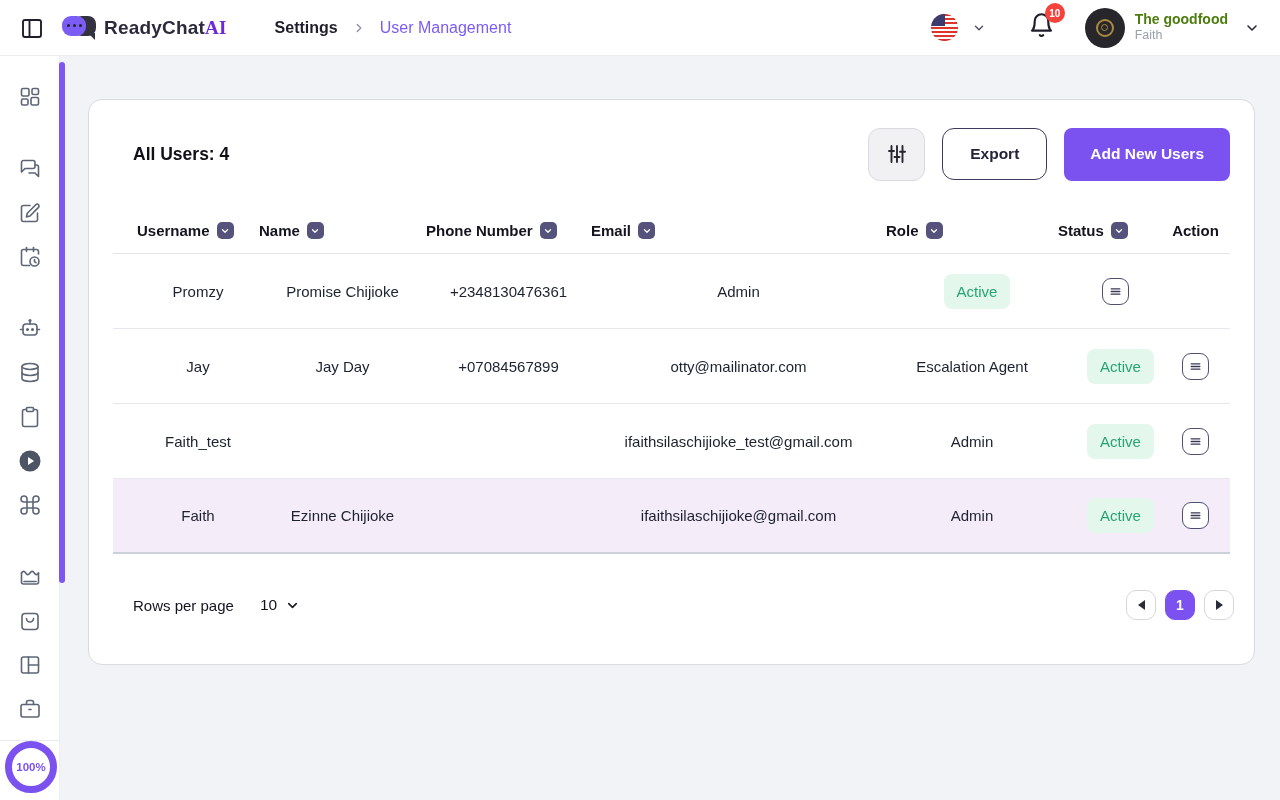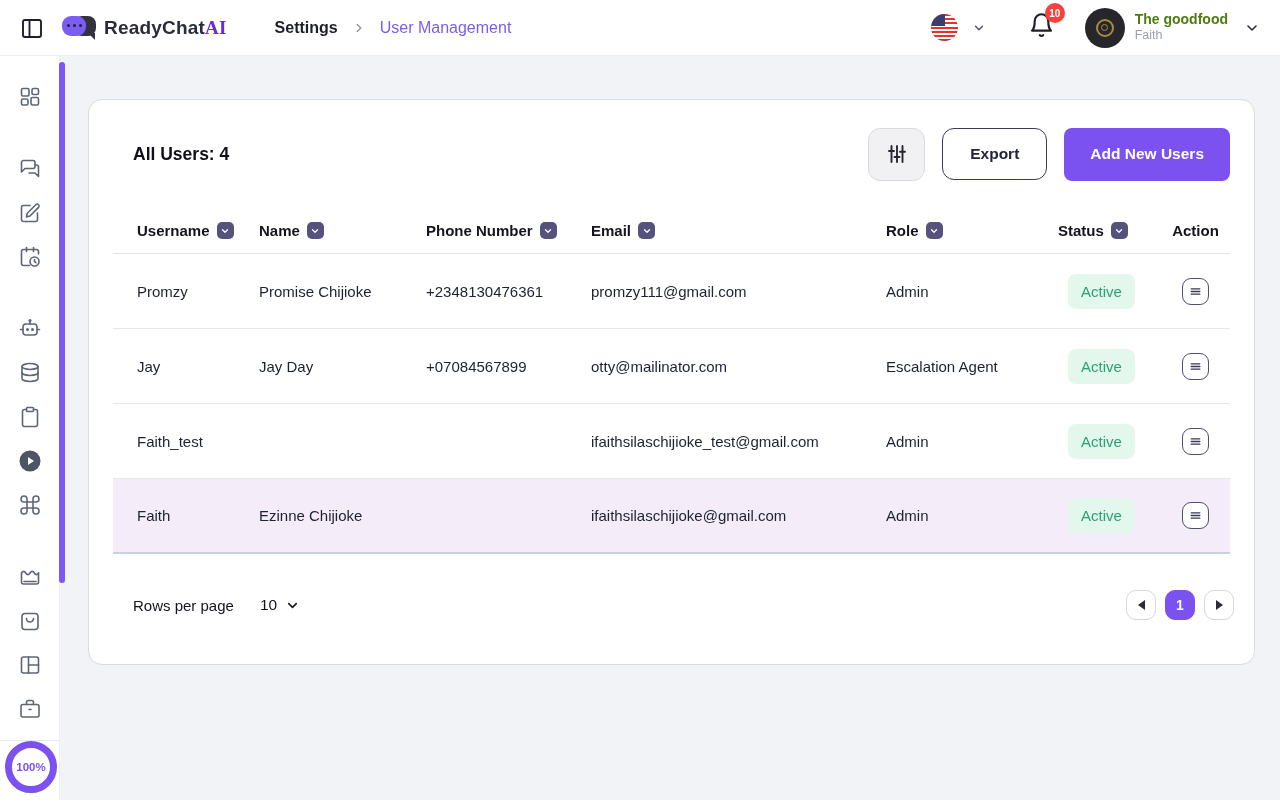--- a/index.html
+++ b/index.html
@@ -129,21 +129,21 @@
     display:grid;
     grid-template-columns:122px 167px 165px 295px 172px 115px minmax(40px,1fr);
     align-items:center; padding-left:24px; padding-right:12px;
   }
   .thead { height:46px; border-bottom:1px solid #e3e5ea; }
   .th { font-size:15px; font-weight:700; color:#14141f; display:flex; align-items:center; gap:7px; }
   .sort-chip {
     width:17px; height:17px; border-radius:5px; background:#55527b;
     display:flex; align-items:center; justify-content:center; cursor:pointer; flex:none;
   }
-  .trow { height:75px; border-bottom:1px solid #e6e8ec; font-size:15px; color:#1d2230; }
+  .trow { height:75px; border-bottom:1px solid #e6e8ec; font-size:15px; color:#1d2230;text-align:center; }
   .trow:last-of-type { border-bottom:2px solid #ccd0d8; }
   .trow.highlight { background:#f4ecf9; }
   .cell-action, .th-action { justify-self:center; }
   .status-badge {
     display:inline-block; background:#e4f7ec; color:#27a376;
     font-size:15px; padding:9px 13px; border-radius:8px;margin-left:10px;
   }
   .action-btn {
     width:27px; height:27px; border-radius:9px; border:1.8px solid #4e4e6e;
     background:#fff; display:flex; align-items:center; justify-content:center; cursor:pointer;
@@ -404,21 +404,20 @@
           </div>
         <div class="th th-action">
             <span>Action</span>
           </div>
       </div>
 
       <div class="trow">
         <div>Promzy</div>
         <div>Promise Chijioke</div>
         <div>+2348130476361</div>
-        <div>promzy111@gmail.com</div>
         <div>Admin</div>
         <div><span class="status-badge">Active</span></div>
         <div class="cell-action">
             <span class="action-btn">
               <svg width="13" height="13" viewBox="0 0 24 24" style="stroke:#3a3a55;fill:none;stroke-width:2.4;stroke-linecap:round">
                 <path d="M4 7h16"></path>
                 <path d="M4 12h16"></path>
                 <path d="M4 17h16"></path>
               </svg>
             </span>

